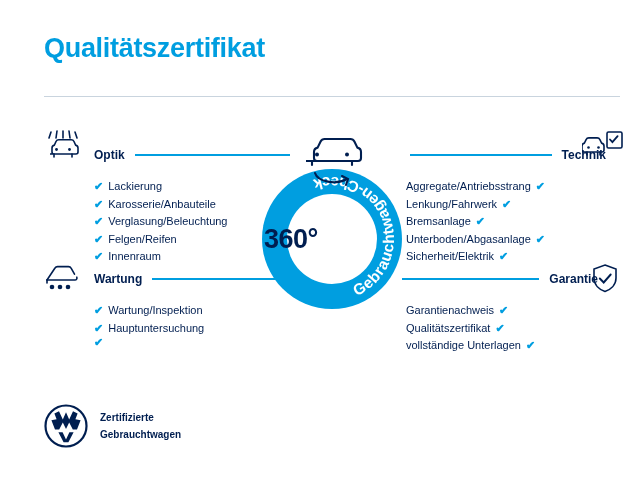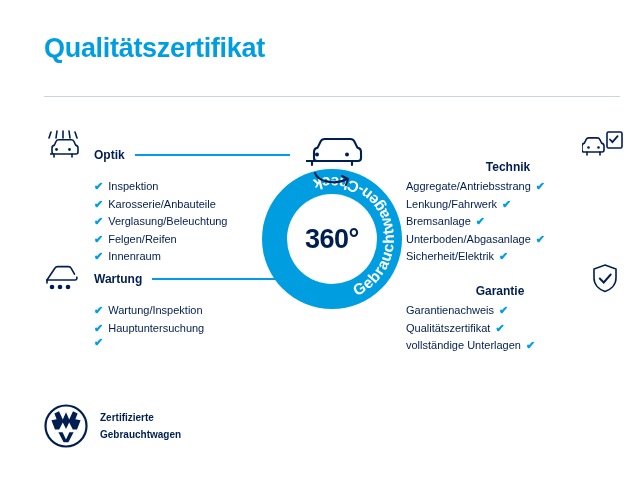--- a/index.html
+++ b/index.html
@@ -55,21 +55,21 @@
     font-size: 12px;
     font-weight: bold;
     color: #001e50;
     white-space: nowrap;
   }
   .sec-head .hline {
     flex: 1 1 auto;
     height: 2px;
     background: #009ee0;
   }
-  .sec-head.right { justify-content: flex-end; flex-direction: column; }
+  .sec-head.right { justify-content: flex-end; }
 
   #head-optik   { left: 82px;  top: 148px; }
   #head-wartung { left: 82px;  top: 272px; }
   #head-technik { left: 398px; top: 148px; }
   #head-garantie{ left: 390px; top: 272px; text-align: right; }
 
   
   ul.chk {
     position: absolute;
     margin: 0;
@@ -129,24 +129,23 @@
     position: absolute;
     left: 39px;
     top: 39px;
     width: 90px;
     height: 90px;
     border-radius: 50%;
     background: #ffffff;
   }
   .badge .deg {
     position: absolute;
-    left: 0;
+    left: 16px;
     top: 69px;
     width: 168px;
-    text-align: center;
     font-size: 27px;
     font-weight: bold;
     color: #001e50;
     letter-spacing: -0.5px;
   }
   .badge .caroverlay {
     position: absolute;
     left: 44px;
     top: -24px;
     width: 80px;
@@ -248,21 +247,21 @@
     </div>
   </div>
 
   <div class="sec-head" id="head-optik">
     <span class="label">Optik</span>
     <span class="hline"></span>
   </div>
   <ul class="chk" id="list-optik">
     <li>
         <span class="tick">✔</span>
-        <span>Inspektion</span>
+        <span>Lackierung</span>
       </li>
     <li>
         <span class="tick">✔</span>
         <span>Karosserie/Anbauteile</span>
       </li>
     <li>
         <span class="tick">✔</span>
         <span>Verglasung/Beleuchtung</span>
       </li>
     <li>

